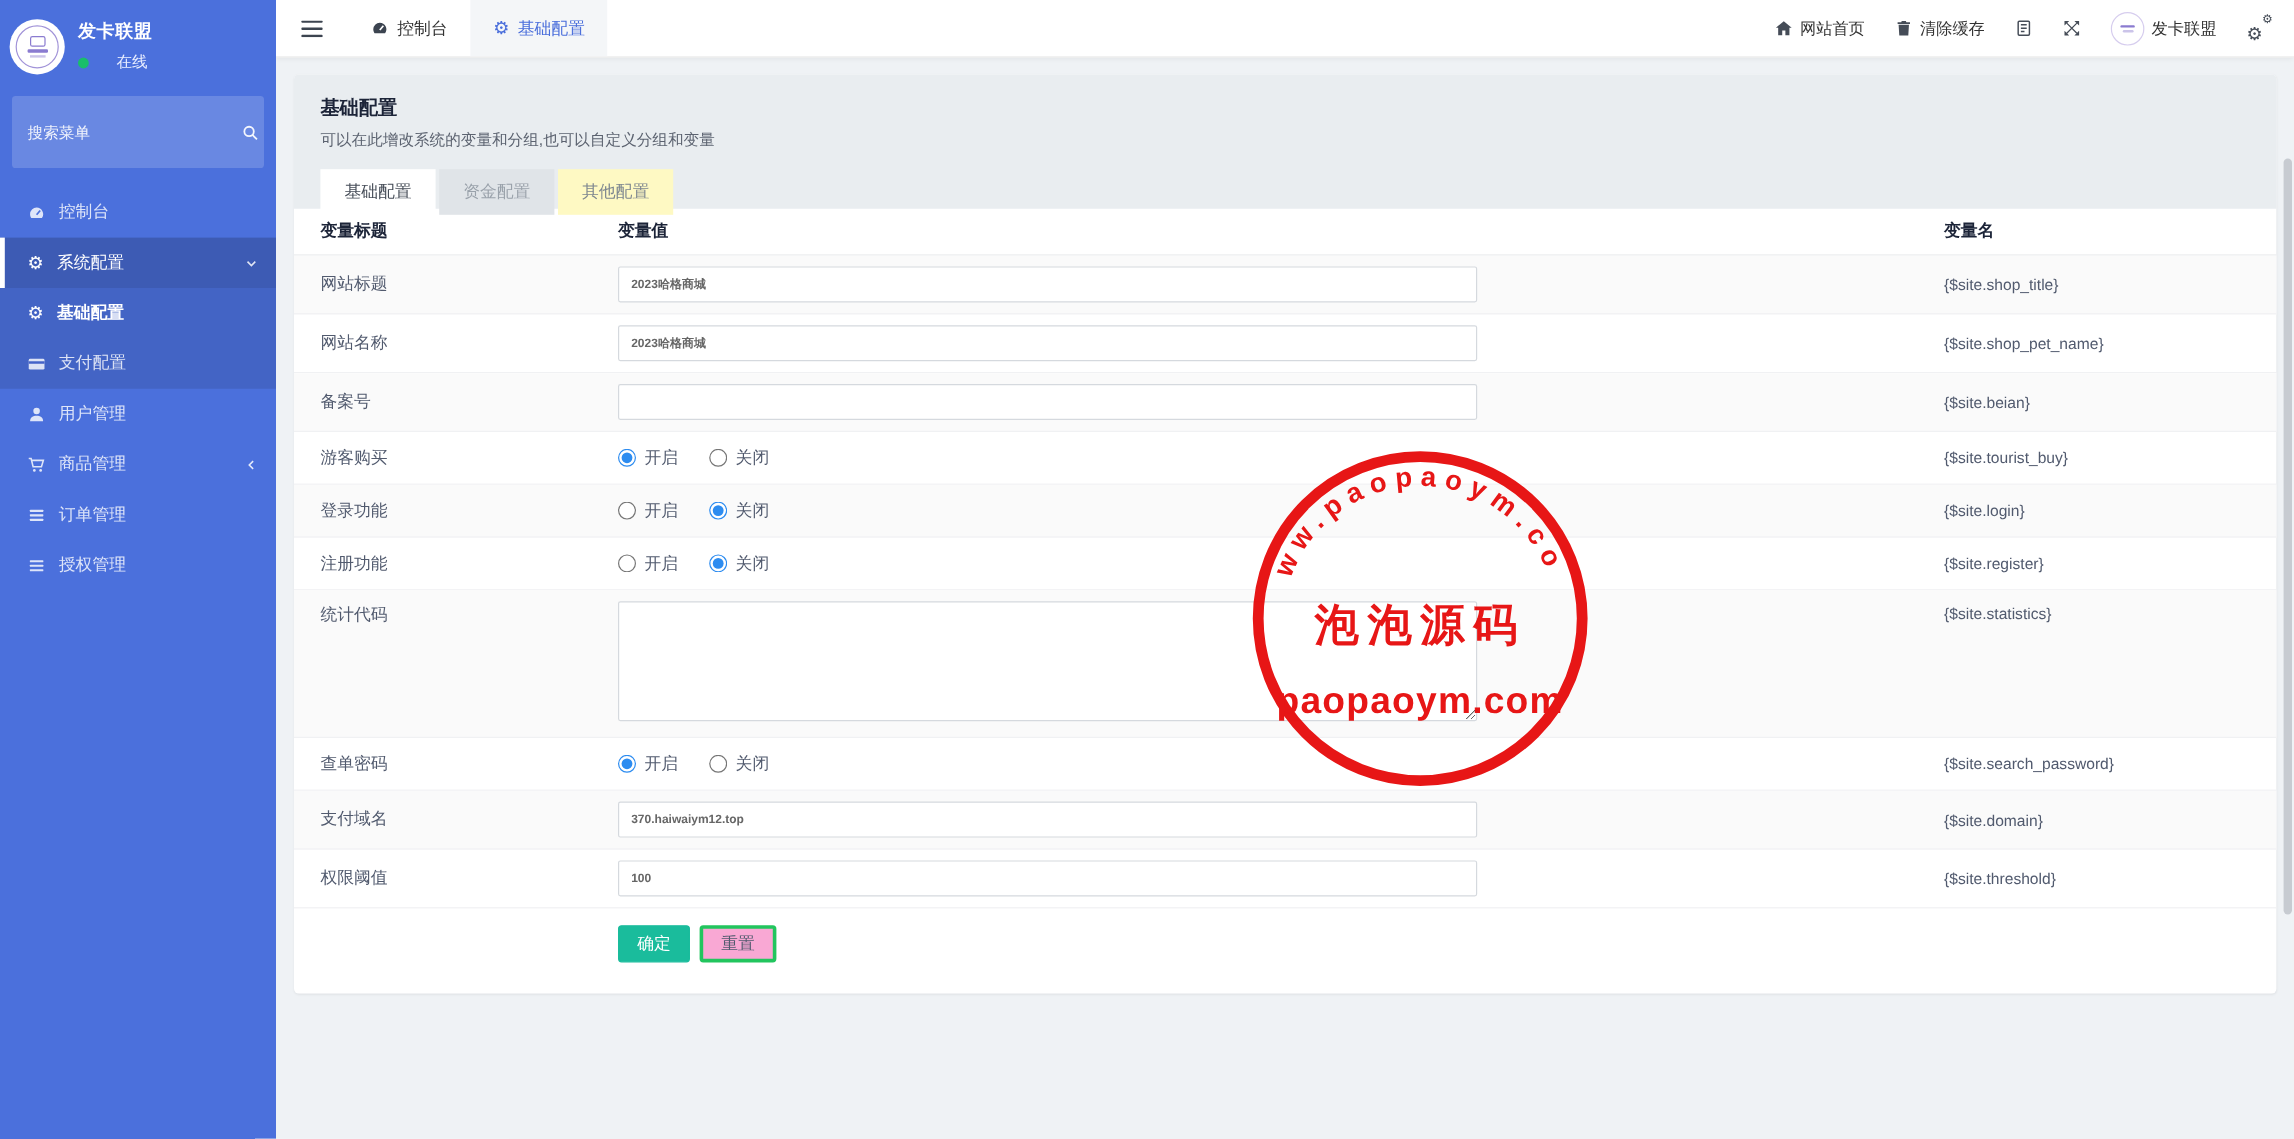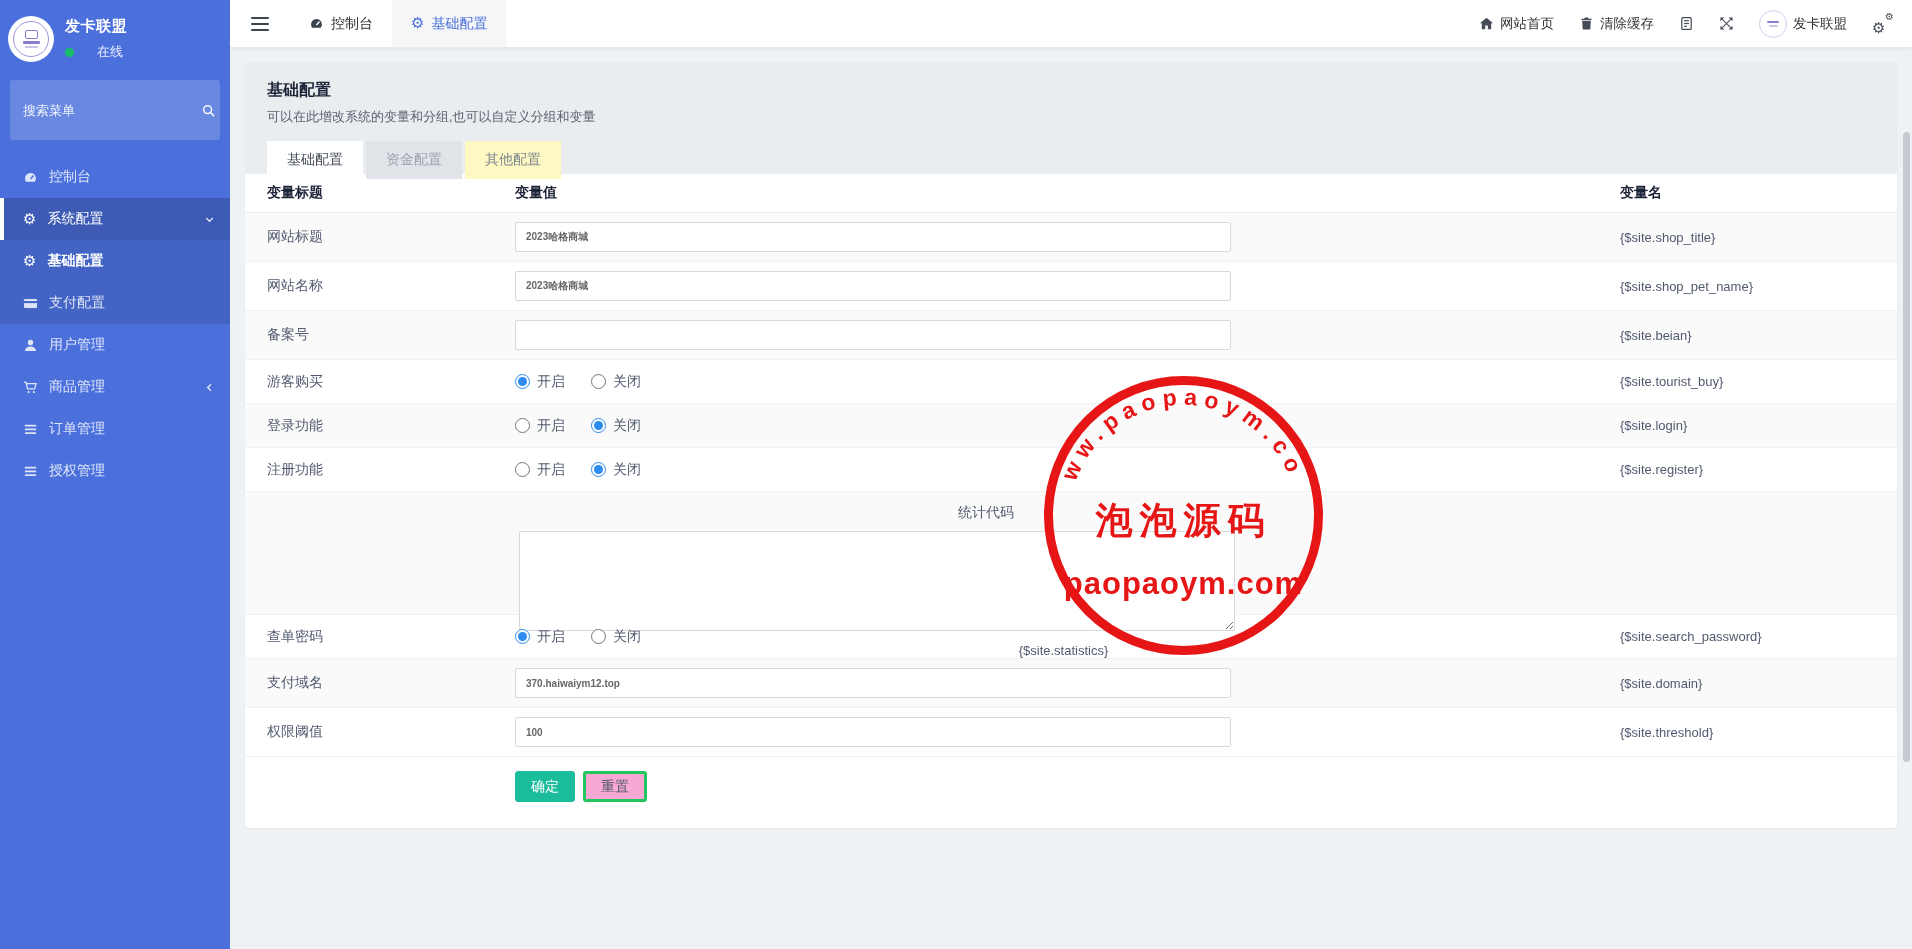--- a/index.html
+++ b/index.html
@@ -66,21 +66,21 @@
   .thead{display:flex;align-items:center;height:38px;border-bottom:1px solid #e8eaec;font-size:14px;font-weight:bold;color:#1c2438;}
   .c1{width:248px;padding-left:22px;flex:none;box-sizing:content-box;}
   .c2{width:1105px;flex:none;display:flex;align-items:center;}
   .c3{flex:1;font-size:13px;color:#515a6e;padding-right:15px;}
   .thead .c3{font-size:14px;color:#1c2438;}
 
   .trow{display:flex;align-items:center;border-bottom:1px solid #f0f1f3;font-size:14px;color:#515a6e;}
   .trow.striped{background:#fafafa;}
   .trow.type-input{height:48px;}
   .trow.type-radio{height:43px;}
-  .trow.type-textarea{height:122px;align-items:center;flex-direction:column;}
+  .trow.type-textarea{height:122px;align-items:flex-start;}
   .trow.type-textarea .c1{padding-top:12px;}
   .trow.type-textarea .c3{padding-top:12px;}
   .trow.type-textarea .c2{padding-top:9px;}
 
   .txt{width:716px;height:30px;box-sizing:border-box;border:1px solid #d5d9de;border-radius:2px;padding:0 10px;font-size:10px;color:#666;background:#fff;outline:none;font-family:inherit;font-weight:bold;}
   textarea.txt{height:100px;padding:6px 10px;resize:both;}
   .rlb{display:inline-flex;align-items:center;gap:7px;margin-right:26px;cursor:pointer;}
   input[type=radio]{width:15px;height:15px;margin:0;accent-color:#2d8cf0;cursor:pointer;}
 
   .btn-row{display:flex;gap:8px;padding:14px 0 0 270px;align-items:center;}

